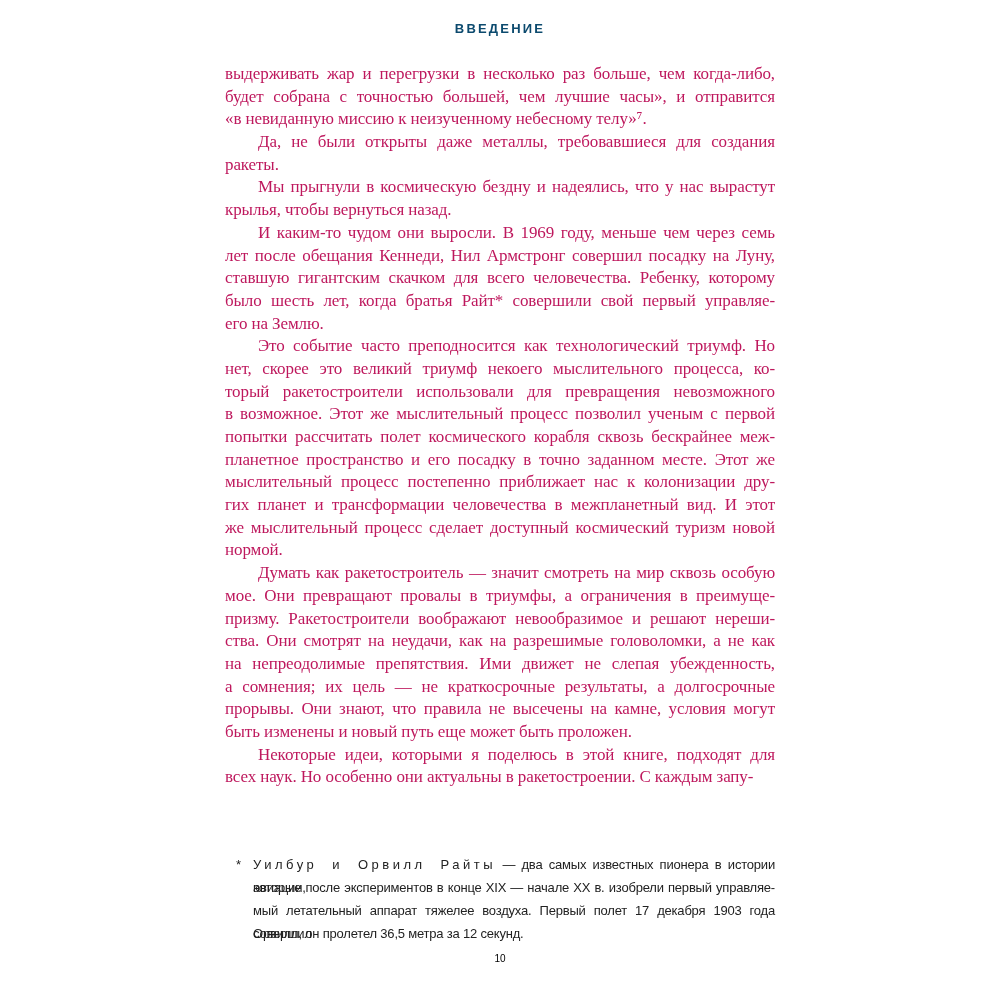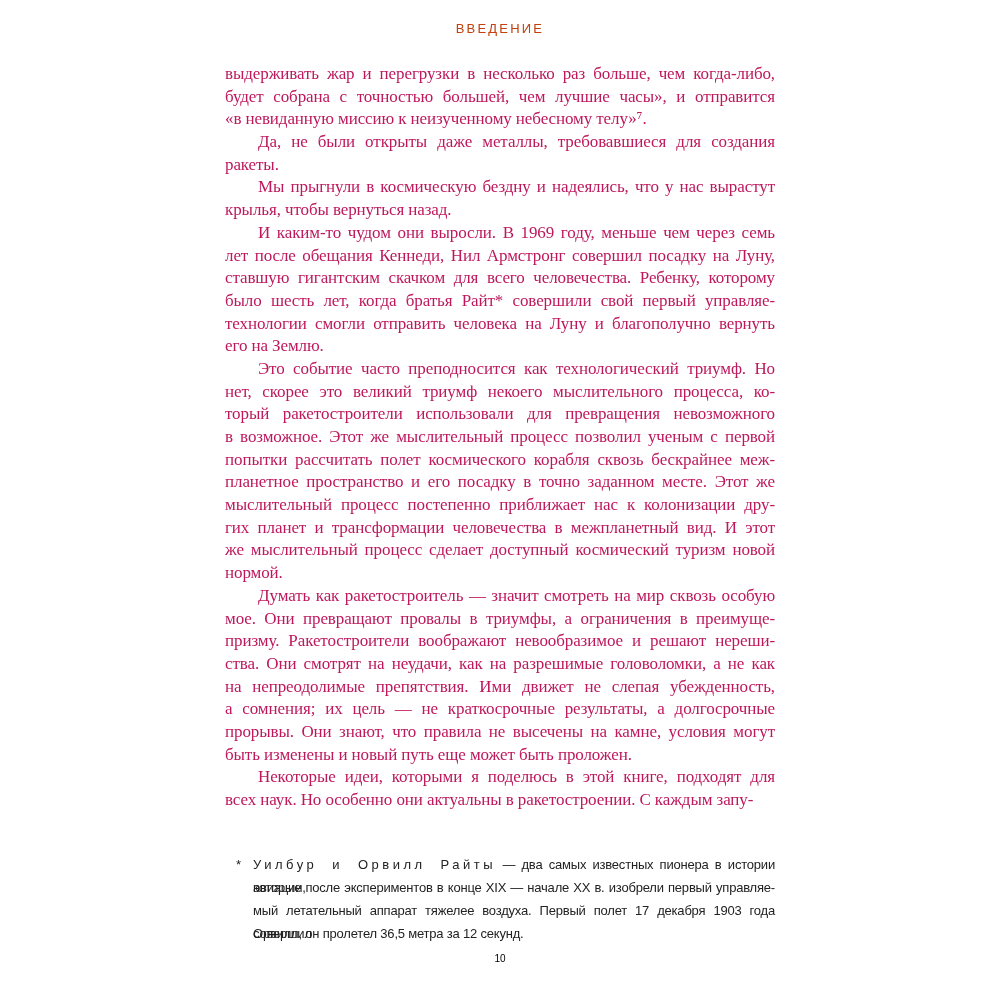--- a/index.html
+++ b/index.html
@@ -15,23 +15,23 @@
     overflow: hidden;
   }
   .running-head {
     position: absolute;
     top: 21px;
     left: 0;
     right: 0;
     text-align: center;
     font-family: "Liberation Sans", "DejaVu Sans", sans-serif;
     font-size: 13px;
-    font-weight: 400;
+    font-weight: 700;
     letter-spacing: 2.2px;
-    color: #c2410c;
+    color: #0c4a6e;
   }
   .body-text {
     position: absolute;
     left: 225px;
     top: 63px;
     width: 550px;
     font-family: "Liberation Serif", "DejaVu Serif", serif;
     font-size: 17px;
     line-height: 22.7px;
     letter-spacing: -0.1px;
@@ -101,21 +101,20 @@
       <div class="line">будет собрана с точностью большей, чем лучшие часы», и отправится</div>
       <div class="line last">«в невиданную миссию к неизученному небесному телу»⁷.</div>
       <div class="line indent">Да, не были открыты даже металлы, требовавшиеся для создания</div>
       <div class="line last">ракеты.</div>
       <div class="line indent">Мы прыгнули в космическую бездну и надеялись, что у нас вырастут</div>
       <div class="line last">крылья, чтобы вернуться назад.</div>
       <div class="line indent">И каким-то чудом они выросли. В 1969 году, меньше чем через семь</div>
       <div class="line">лет после обещания Кеннеди, Нил Армстронг совершил посадку на Луну,</div>
       <div class="line">ставшую гигантским скачком для всего человечества. Ребенку, которому</div>
       <div class="line">было шесть лет, когда братья Райт* совершили свой первый управляе-</div>
-      <div class="line">технологии смогли отправить человека на Луну и благополучно вернуть</div>
       <div class="line last">его на Землю.</div>
       <div class="line indent">Это событие часто преподносится как технологический триумф. Но</div>
       <div class="line">нет, скорее это великий триумф некоего мыслительного процесса, ко-</div>
       <div class="line">торый ракетостроители использовали для превращения невозможного</div>
       <div class="line">в возможное. Этот же мыслительный процесс позволил ученым с первой</div>
       <div class="line">попытки рассчитать полет космического корабля сквозь бескрайнее меж-</div>
       <div class="line">планетное пространство и его посадку в точно заданном месте. Этот же</div>
       <div class="line">мыслительный процесс постепенно приближает нас к колонизации дру-</div>
       <div class="line">гих планет и трансформации человечества в межпланетный вид. И этот</div>
       <div class="line">же мыслительный процесс сделает доступный космический туризм новой</div>

